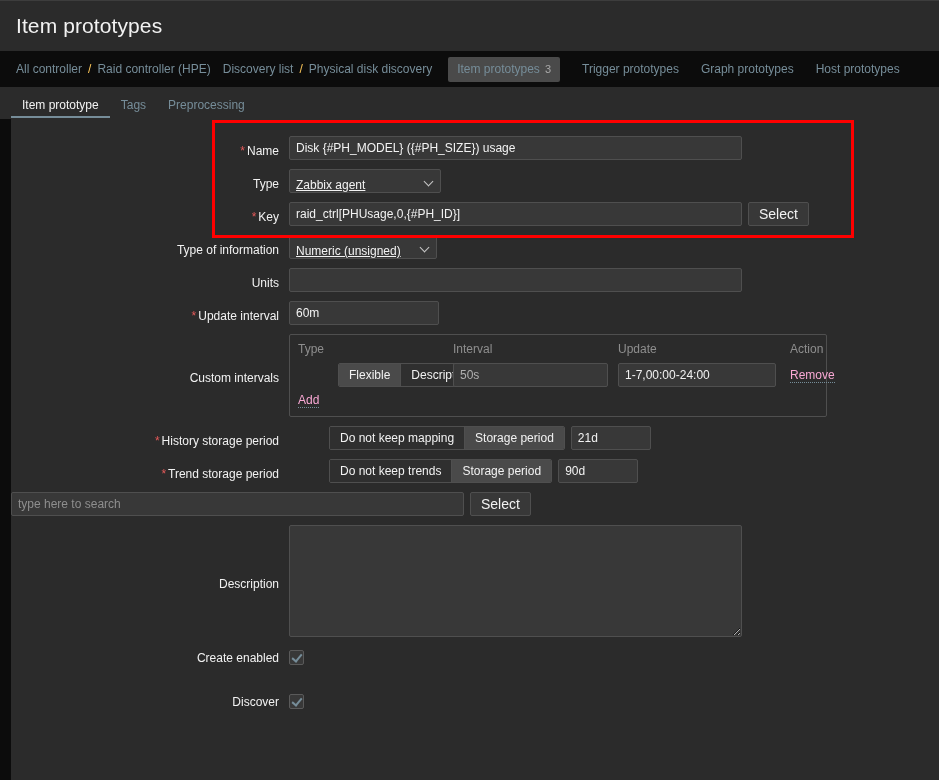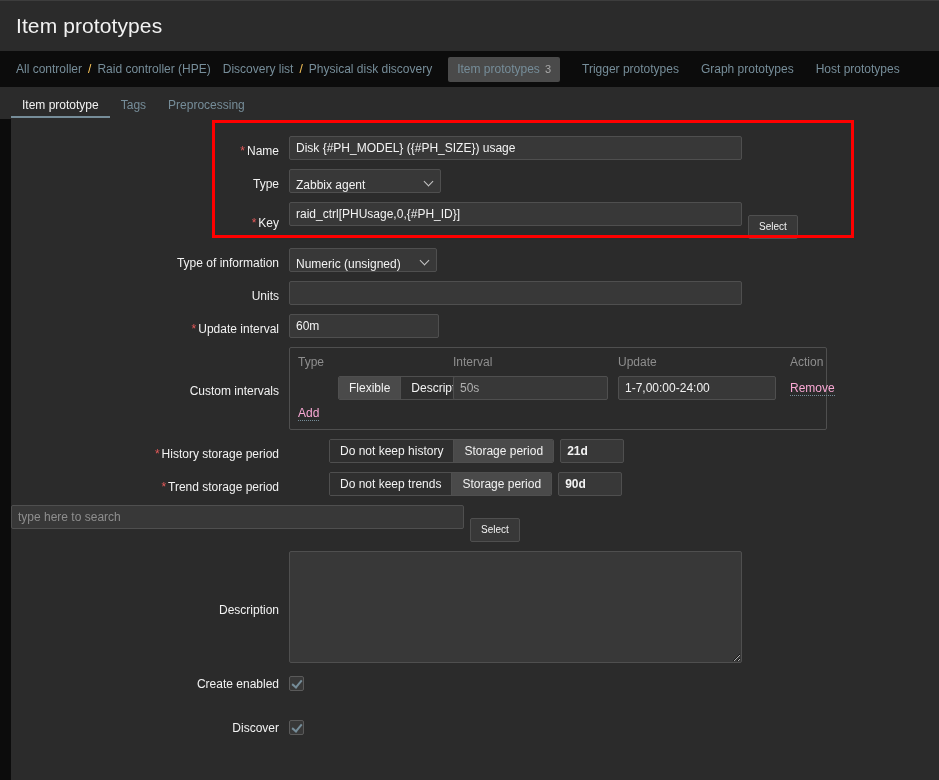--- a/index.html
+++ b/index.html
@@ -130,40 +130,41 @@
     font-size: 12px;
     height: 24px;
     padding: 0 6px;
     outline: none;
     border-radius: 2px;
   }
   input.txt::placeholder { color: #8e8e8e; }
 
   .w-long { width: 453px; }
   .w-mid  { width: 150px; }
-  .w-sm   { width: 64px; font-weight: bold; }
+  .w-sm   { width: 80px; }
 
   
   .sel {
     position: relative;
     display: inline-block;
   }
   .sel select {
     appearance: none;
     -webkit-appearance: none;
     background: #383838;
     border: 1px solid #4f4f4f;
     color: #f2f2f2;
     font-family: "Liberation Sans", sans-serif;
     font-size: 12px;
     height: 24px;
     padding: 8px 26px 0 6px;
     border-radius: 2px;
     outline: none;
     cursor: pointer;
+    text-decoration: underline;
   }
   .sel .chev {
     position: absolute;
     right: 8px; top: 9px;
     width: 8px; height: 8px;
     pointer-events: none;
   }
   .sel .chev::before {
     content: "";
     position: absolute;
@@ -173,27 +174,26 @@
     border-bottom: 1.6px solid #c6c6c6;
     transform: rotate(-45deg);
   }
 
   
   .btn {
     background: #383838;
     border: 1px solid #4f4f4f;
     color: #f2f2f2;
     font-family: "Liberation Sans", sans-serif;
-    font-size: 10px;
+    font-size: 14px;
     height: 24px;
     padding: 0 10px;
     border-radius: 2px;
     cursor: pointer;
     line-height: 22px;
-    margin-top: 13px;
   }
 
   
   .seg {
     display: inline-flex;
     border: 1px solid #4f4f4f;
     border-radius: 2px;
     overflow: hidden;
     height: 24px;
     margin-left: 40px;
@@ -449,21 +449,21 @@
       </div>
     </div>
   </div>
 
   <div class="row">
     <div class="lbl">
       <span class="req">*</span><span>History storage period</span>
     </div>
     <div class="ctl">
       <span class="seg">
-        <span class="opt">Do not keep history</span>
+        <span class="opt">Do not keep mapping</span>
         <span class="opt on">Storage period</span>
       </span>
       <input class="txt w-sm" type="text" value="21d" style="">
     </div>
   </div>
 
   <div class="row">
     <div class="lbl">
       <span class="req">*</span><span>Trend storage period</span>
     </div>

